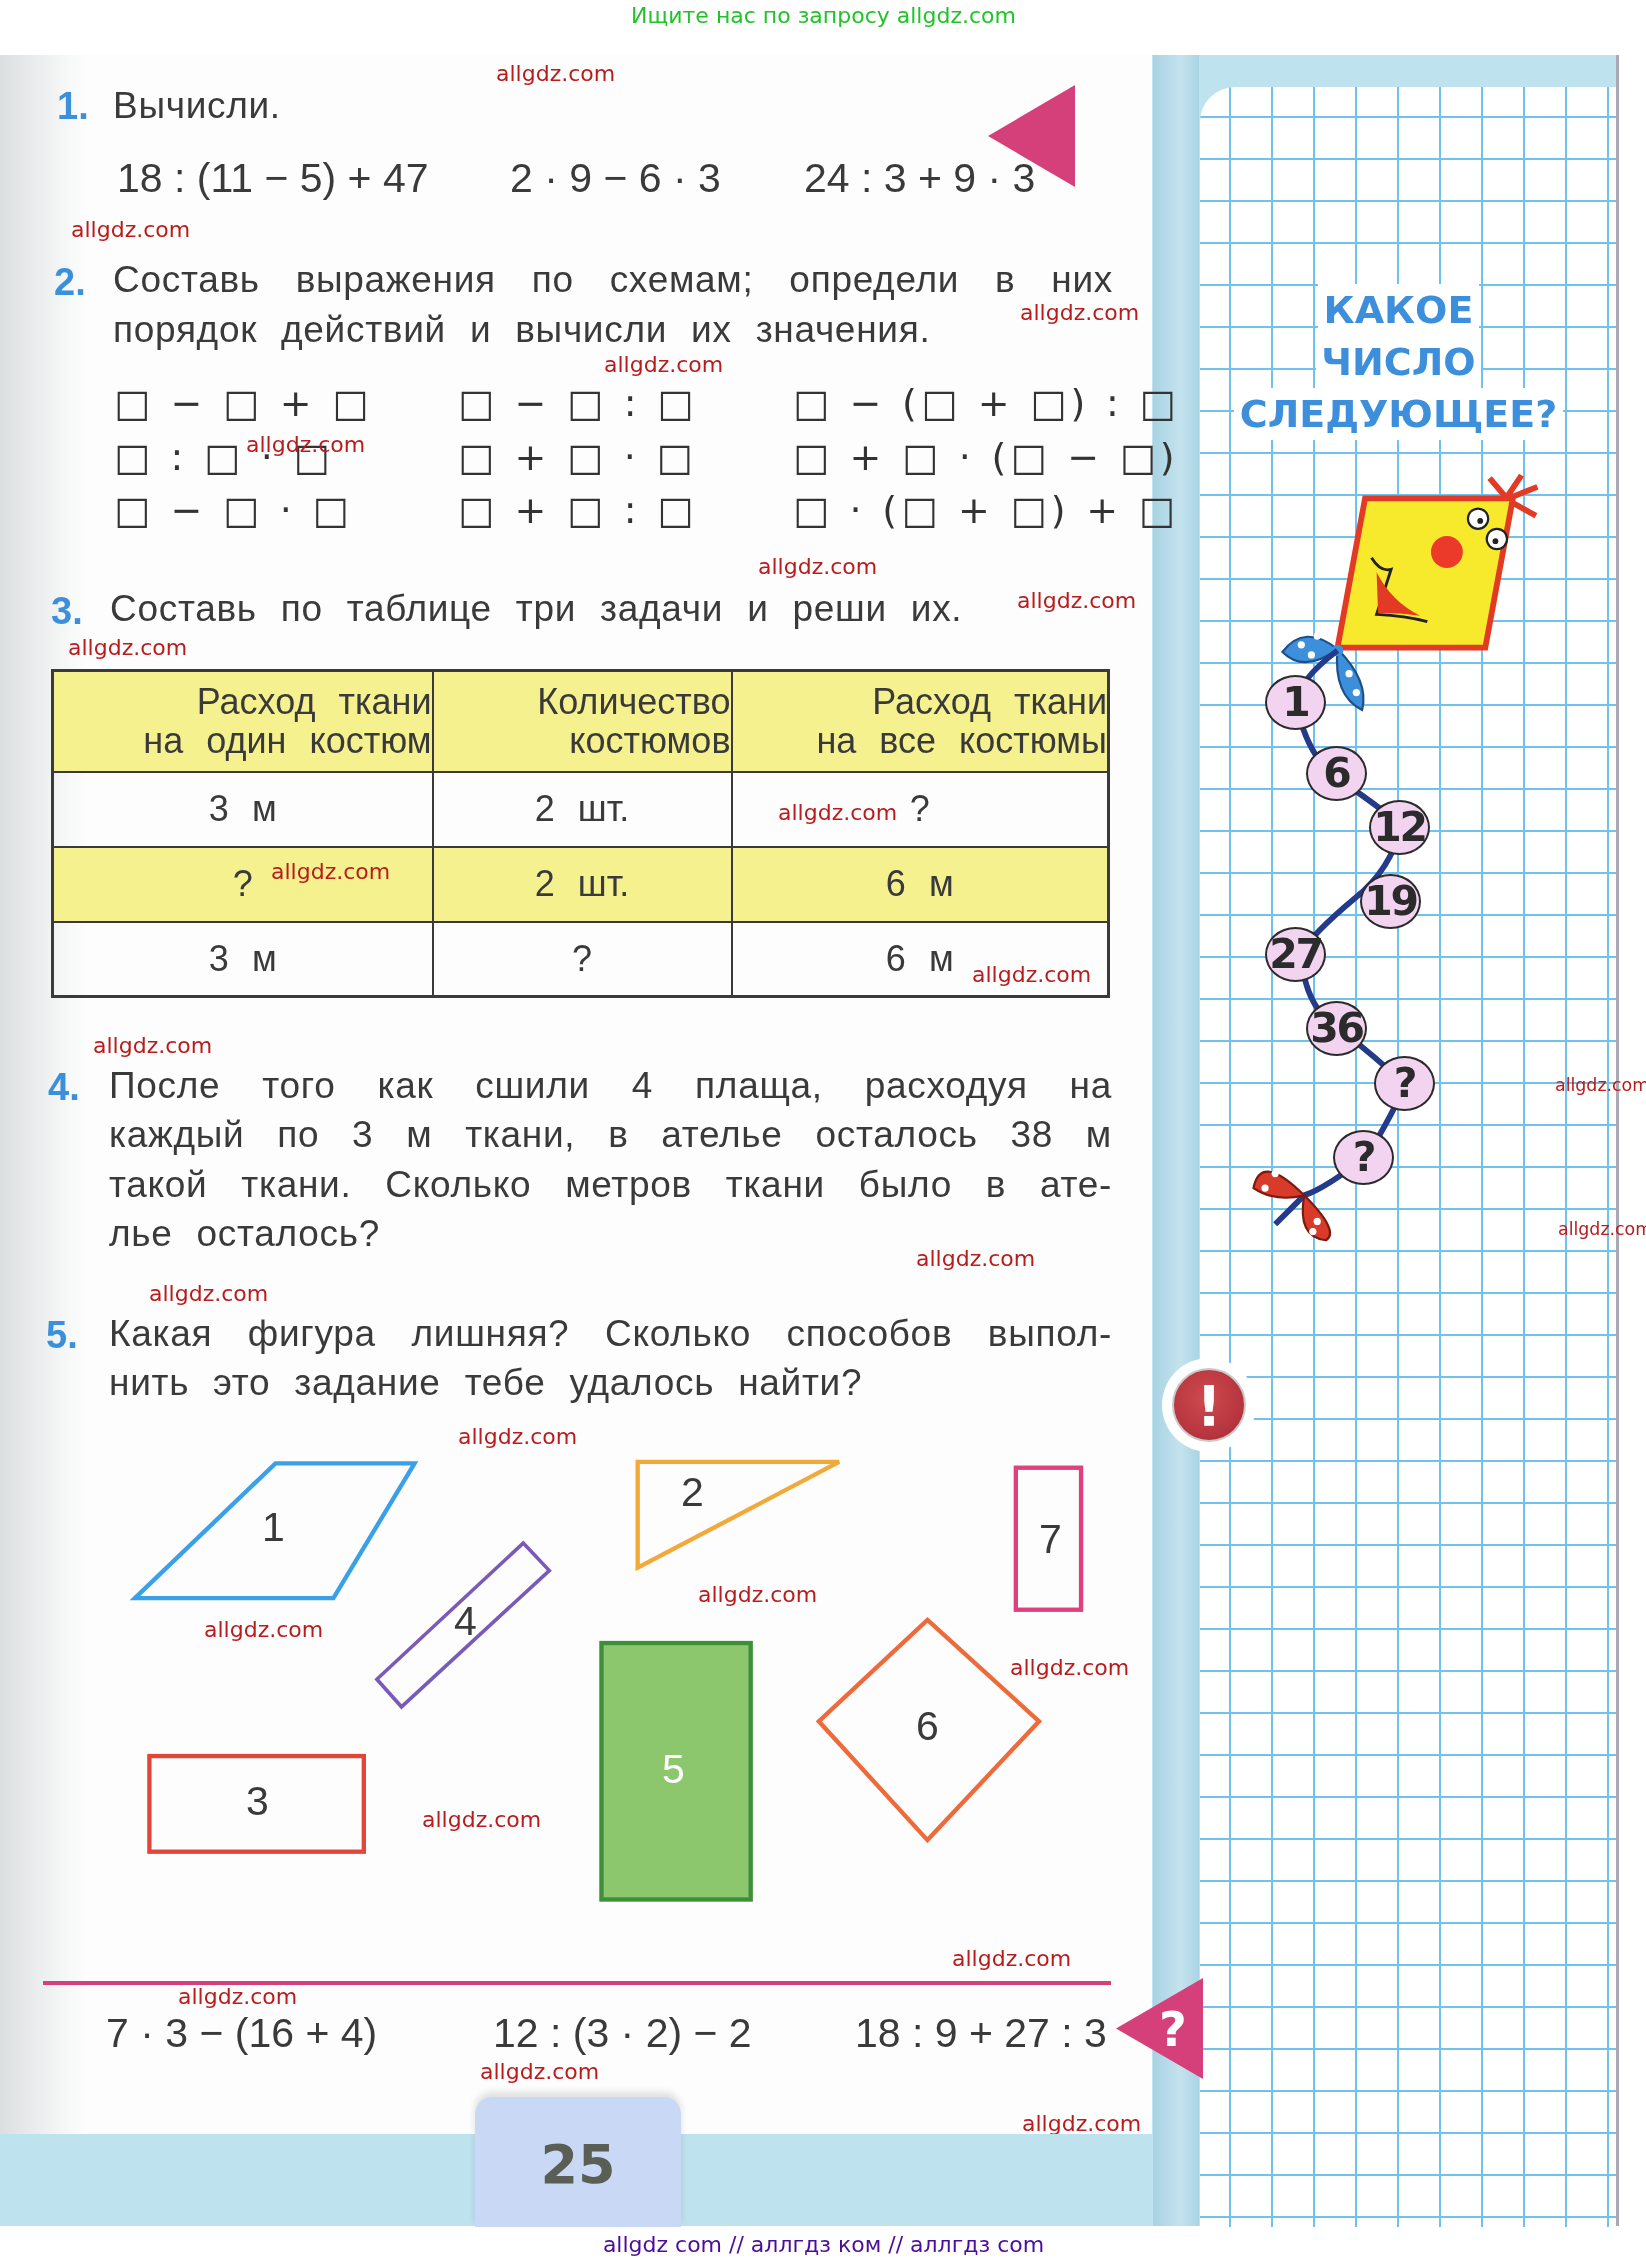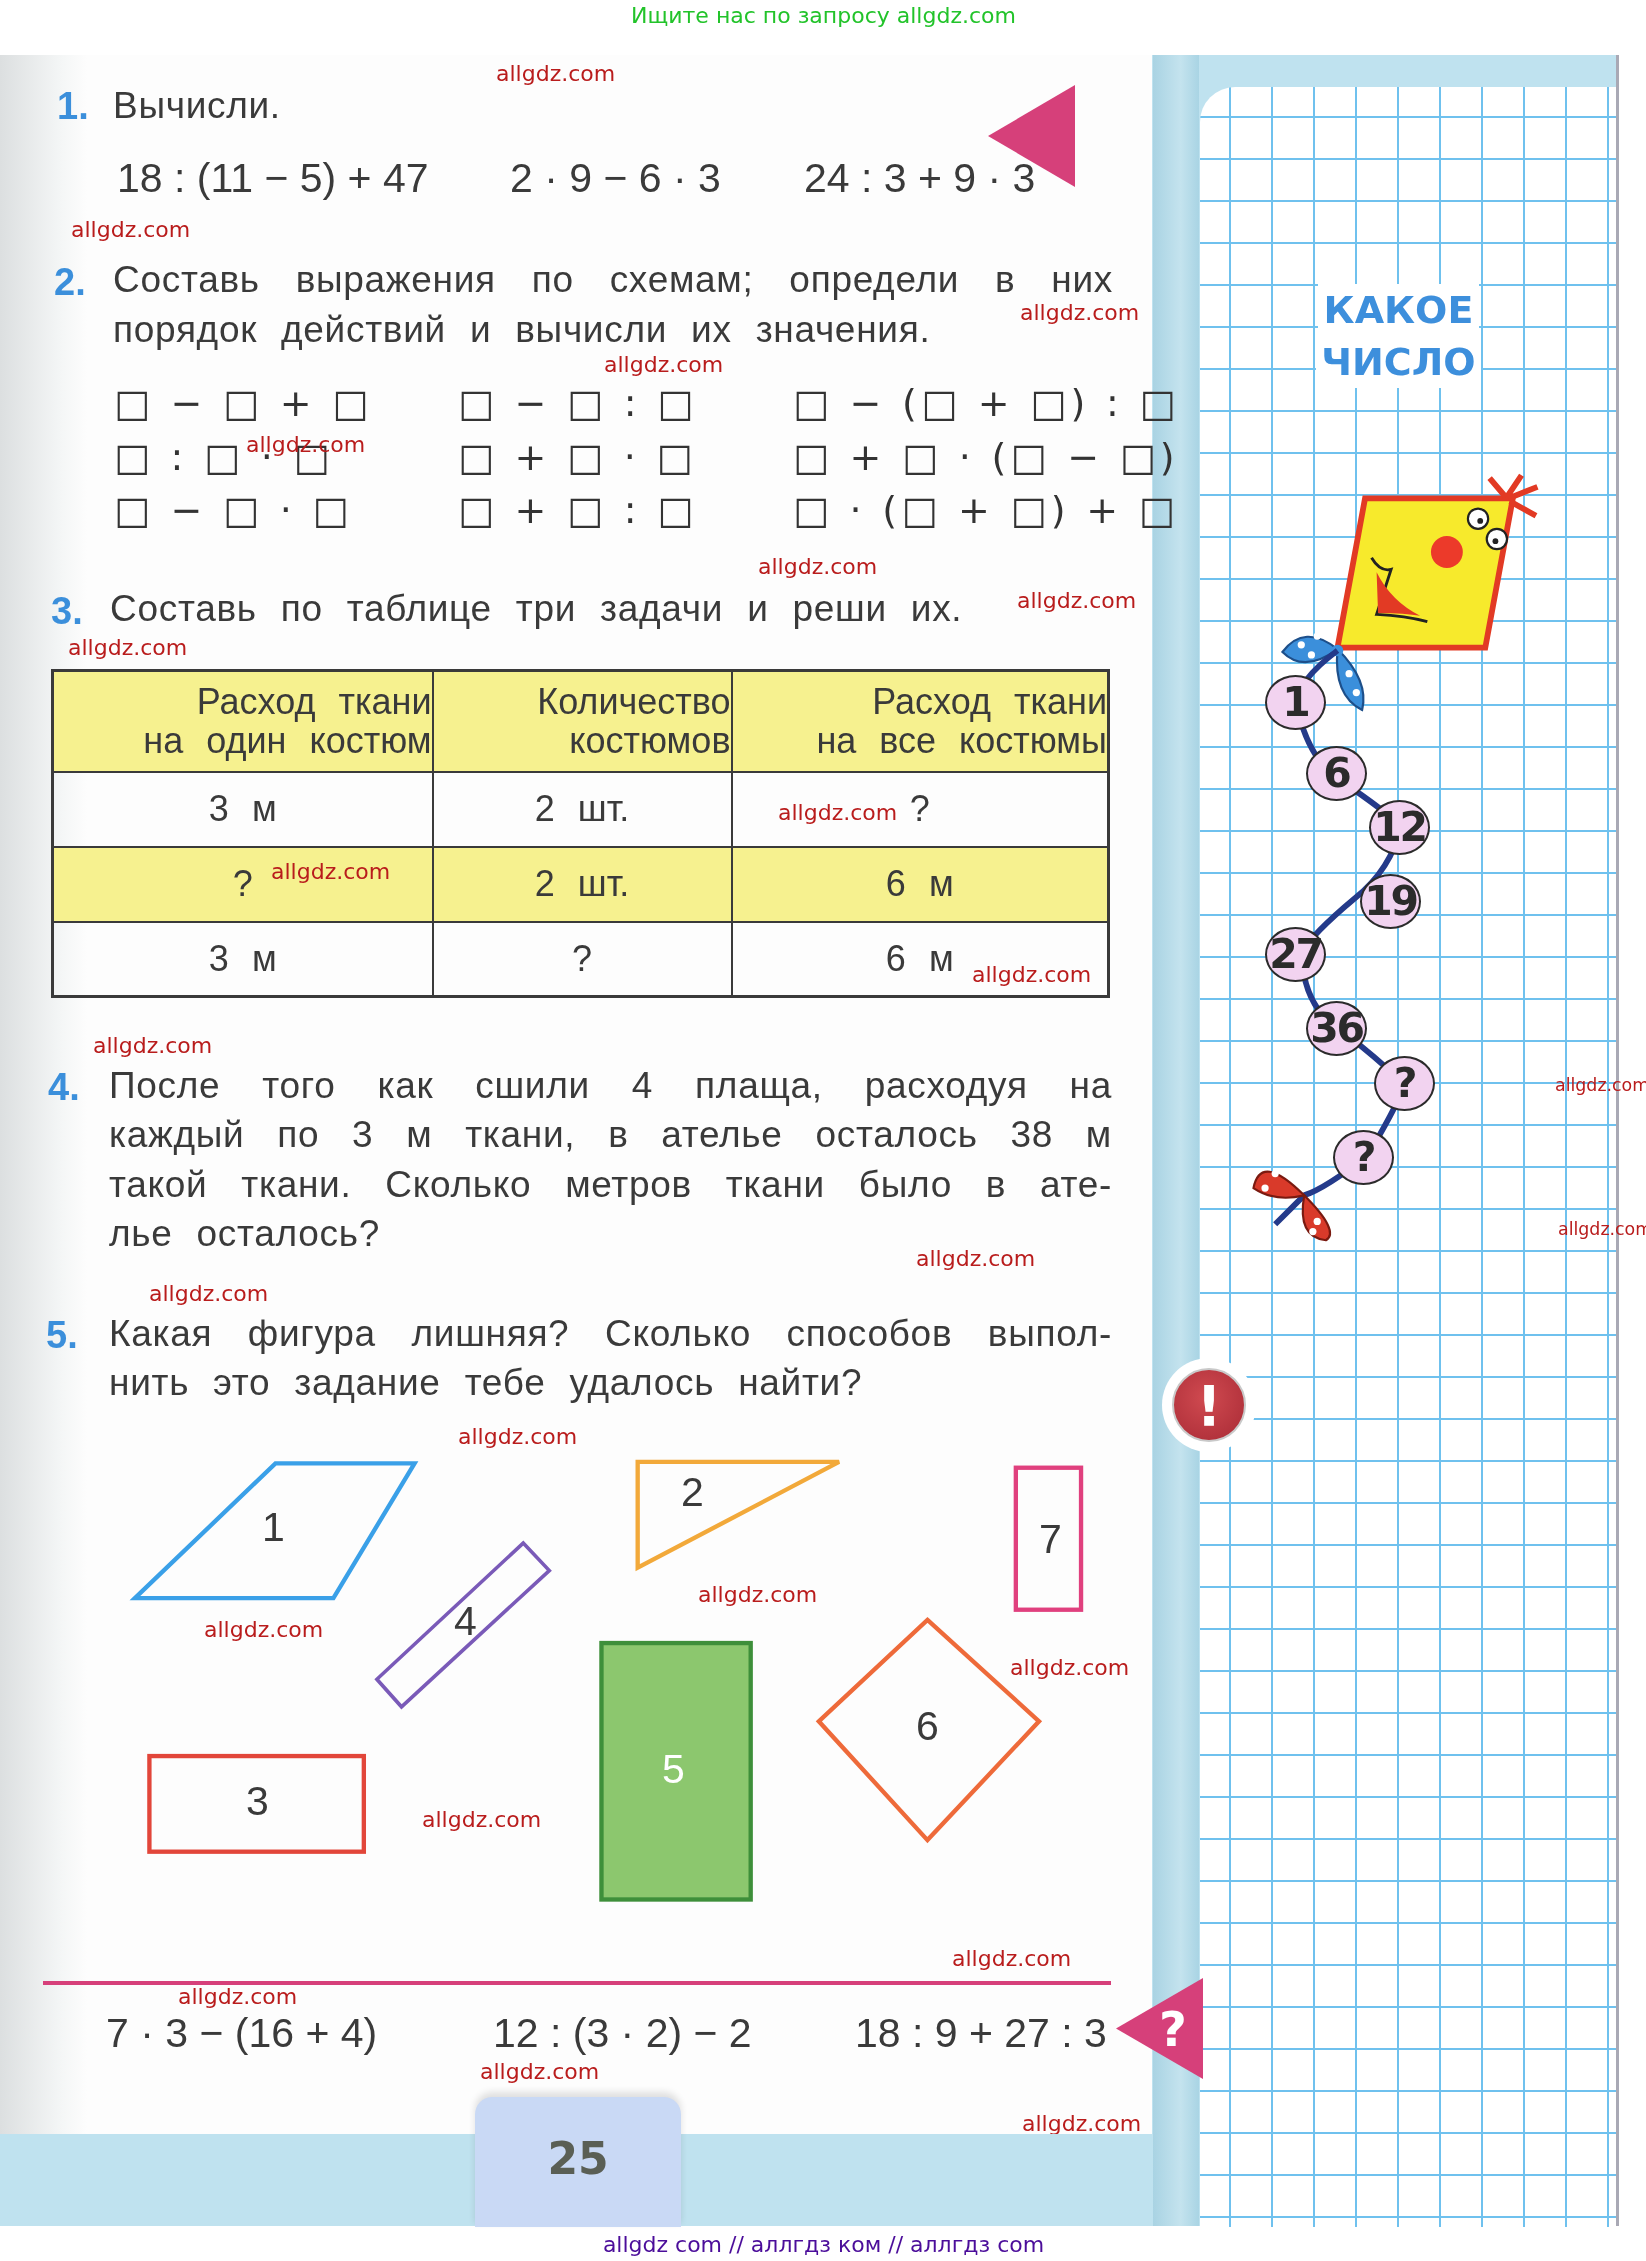--- a/index.html
+++ b/index.html
@@ -50,21 +50,21 @@
 
   
   .pink-tri-top { left: 988px; top: 85px; width: 0; height: 0; border-top: 51px solid transparent; border-bottom: 51px solid transparent; border-right: 87px solid #d6407a; }
   .pink-tri-bottom { left: 1116px; top: 1978px; width: 87px; height: 101px; background: #d6407a; clip-path: polygon(100% 0, 100% 100%, 0 50%); }
   .pink-q { left: 1159px; top: 2001px; color: #fff; font-weight: bold; font-size: 48px; font-family: "DejaVu Sans", sans-serif; }
 
   .divider { left: 43px; top: 1981px; width: 1068px; height: 3.6px; background: #d6407a; }
 
   
   .page-tab { left: 475px; top: 2097px; width: 206px; height: 130px; background: #c9d9f5; border-radius: 17.4px 17.4px 0 0; box-shadow: 0 -4.3px 7.2px rgba(0,0,0,0.12); }
-  .page-num { left: 475px; top: 2133px; width: 206px; text-align: center; font-size: 44px; font-weight: bold; color: #5a5f55; font-family: "DejaVu Sans", sans-serif; }
+  .page-num { left: 475px; top: 2133px; width: 206px; text-align: center; font-size: 54px; font-weight: bold; color: #5a5f55; font-family: "DejaVu Sans", sans-serif; }
 
   
   .excl-halo { left: 1162px; top: 1358px; width: 94px; height: 94px; border-radius: 50%; background: #fff; }
   .excl { left: 1172px; top: 1368px; width: 74px; height: 74px; border-radius: 50%; background: radial-gradient(circle at 45% 40%, #d04a50, #a82a35); border: 2.2px solid #c9c9c9; color: #fff; text-align: center; font-size: 55px; font-weight: bold; line-height: 72px; font-family: "DejaVu Sans", sans-serif; }
 
   
   .side-title { left: 1232px; top: 284px; width: 333px; text-align: center; color: #3d8fdc; font-weight: bold; font-size: 38px; line-height: 52px; font-family: "DejaVu Sans", sans-serif; }
   .side-title span { background: #fff; padding: 0 5.8px; display: inline-block; }
 
   
@@ -191,20 +191,21 @@
 <div class="abs wm" style="left:480px;top:2059px;">allgdz.com</div>
 <div class="abs wm" style="left:1022px;top:2111px;">allgdz.com</div>
 
 <div class="abs page-bottom-band"></div>
 <div class="abs page-tab"></div>
 <div class="abs page-num">25</div>
 
 <div class="abs side-title">
   <span>КАКОЕ</span><br>
   <span>ЧИСЛО</span><br>
+  <span>СЛЕДУЮЩЕЕ?</span>
 </div>
 
 <svg style="left:0;top:0;width:1647px;height:2261px;" viewBox="0 0 2273 3121" width="1647" height="2261">
   <g>
     <polygon points="1884,688 2088,688 2050,894 1846,894" fill="#f7ea2c" stroke="#e23a24" stroke-width="8"></polygon>
     <circle cx="2040" cy="716" r="14" fill="#fff" stroke="#222" stroke-width="3"></circle>
       <circle cx="2043" cy="719" r="4" fill="#222"></circle>
     <circle cx="2066" cy="744" r="14" fill="#fff" stroke="#222" stroke-width="3"></circle>
       <circle cx="2064" cy="747" r="4" fill="#222"></circle>
     <circle cx="1997" cy="762" r="22" fill="#ec3a2a"></circle>

